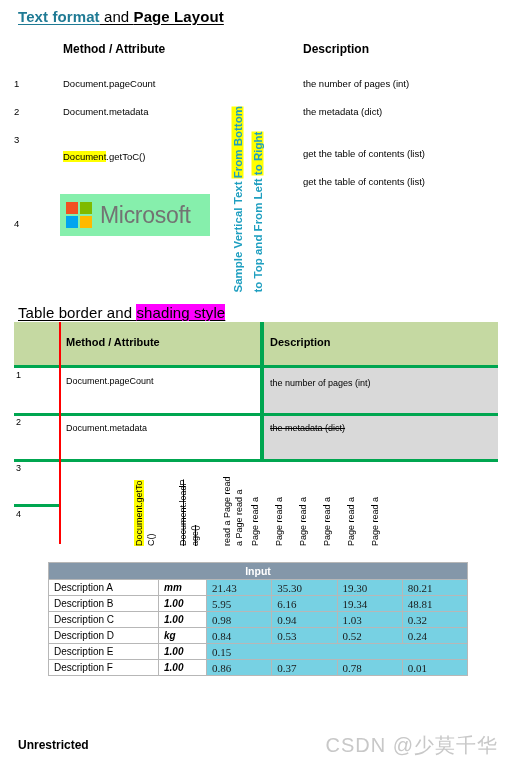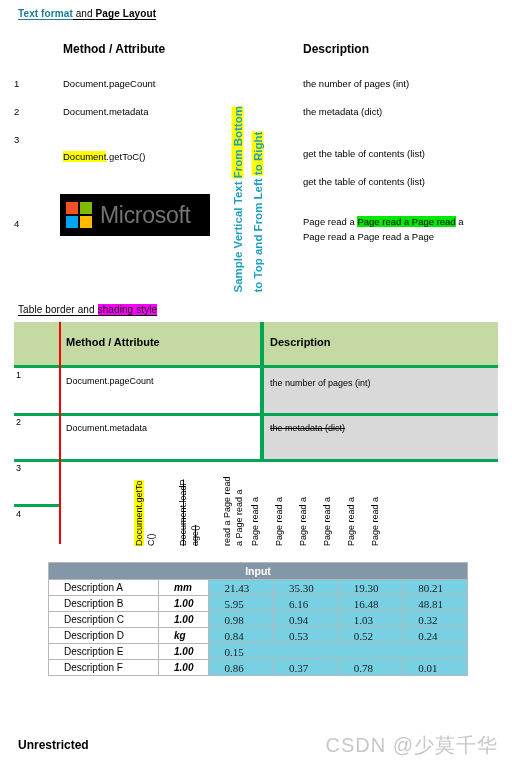--- a/index.html
+++ b/index.html
@@ -21,21 +21,21 @@
   .hl-green  { background: #00e800; }
   .hl-magenta{ background: #ff00ff; }
   .strike    { text-decoration: line-through; }
   .bold      { font-weight: bold; }
   .teal      { color: #1f7a94; }
 
   
   .section-title {
     position: absolute;
     left: 18px;
-    font-size: 10px;
+    font-size: 15px;
     white-space: nowrap;
     letter-spacing: .1px;
   }
   .section-title .u {
     text-decoration: underline;
     text-underline-offset: 2px;
   }
   #title-1 { top: 8px; }
   #title-2 { top: 304px; }
 
@@ -67,21 +67,21 @@
   }
   #vtext-1 .vline.a { left: 16px; }
   #vtext-1 .vline.b { left: 36px; }
 
   .ms-logo {
     position: absolute;
     left: 60px;
     top: 158px;
     width: 150px;
     height: 42px;
-    background: #000000;
+    background: #86efac;
     display: flex;
     align-items: center;
     gap: 8px;
     padding-left: 6px;
     box-sizing: border-box;
   }
   .ms-grid {
     width: 26px; height: 26px;
     display: grid;
     grid-template-columns: 12px 12px;
@@ -162,21 +162,21 @@
   #tbl3 {
     position: absolute;
     left: 48px;
     top: 562px;
     width: 420px;
     border-collapse: collapse;
     font-size: 10px;
   }
   #tbl3 td, #tbl3 th {
     border: 1px solid #b7b7b7;
-    padding: 1px 15px;
+    padding: 1px 5px;
     height: 16px;
     box-sizing: border-box;
     font-weight: normal;
     text-align: left;
   }
   #tbl3 .input-head {
     background: #8497a9;
     color: #ffffff;
     font-weight: bold;
     text-align: center;
@@ -246,24 +246,20 @@
       <i style="background:#f25022"></i>
       <i style="background:#7fba00"></i>
       <i style="background:#00a4ef"></i>
       <i style="background:#ffb900"></i>
     </span>
     <span class="ms-word">Microsoft</span>
   </div>
 
   <div class="col-num" style="top:182px;">4</div>
 
-  <div class="col-desc" style="top:178px; line-height:15px;">
-    <span>Page read a </span><span class="hl-green">Page read a Page read</span><span> a</span>
-    <div>Page read a Page read a Page</div>
-  </div>
 
   <div id="vtext-1">
     <span class="vline a"><span>Sample Vertical Text </span><span class="hl-yellow">From Bottom</span></span>
     <span class="vline b"><span>to Top and From Left </span><span class="hl-yellow">to Right</span></span>
   </div>
 </div>
 
 <div class="section-title" id="title-2">
   <span class="u">Table border and </span><span class="u hl-magenta">shading style</span>
 </div>
@@ -323,21 +319,21 @@
         <td class="val-cell">21.43</td>
         <td class="val-cell">35.30</td>
         <td class="val-cell">19.30</td>
         <td class="val-cell">80.21</td>
       </tr>
       <tr>
         <td class="desc-cell">Description B</td>
         <td class="unit-cell">1.00</td>
         <td class="val-cell">5.95</td>
         <td class="val-cell">6.16</td>
-        <td class="val-cell">16.48</td>
+        <td class="val-cell">19.34</td>
         <td class="val-cell">48.81</td>
       </tr>
       <tr>
         <td class="desc-cell">Description C</td>
         <td class="unit-cell">1.00</td>
         <td class="val-cell">0.98</td>
         <td class="val-cell">0.94</td>
         <td class="val-cell">1.03</td>
         <td class="val-cell">0.32</td>
       </tr>

